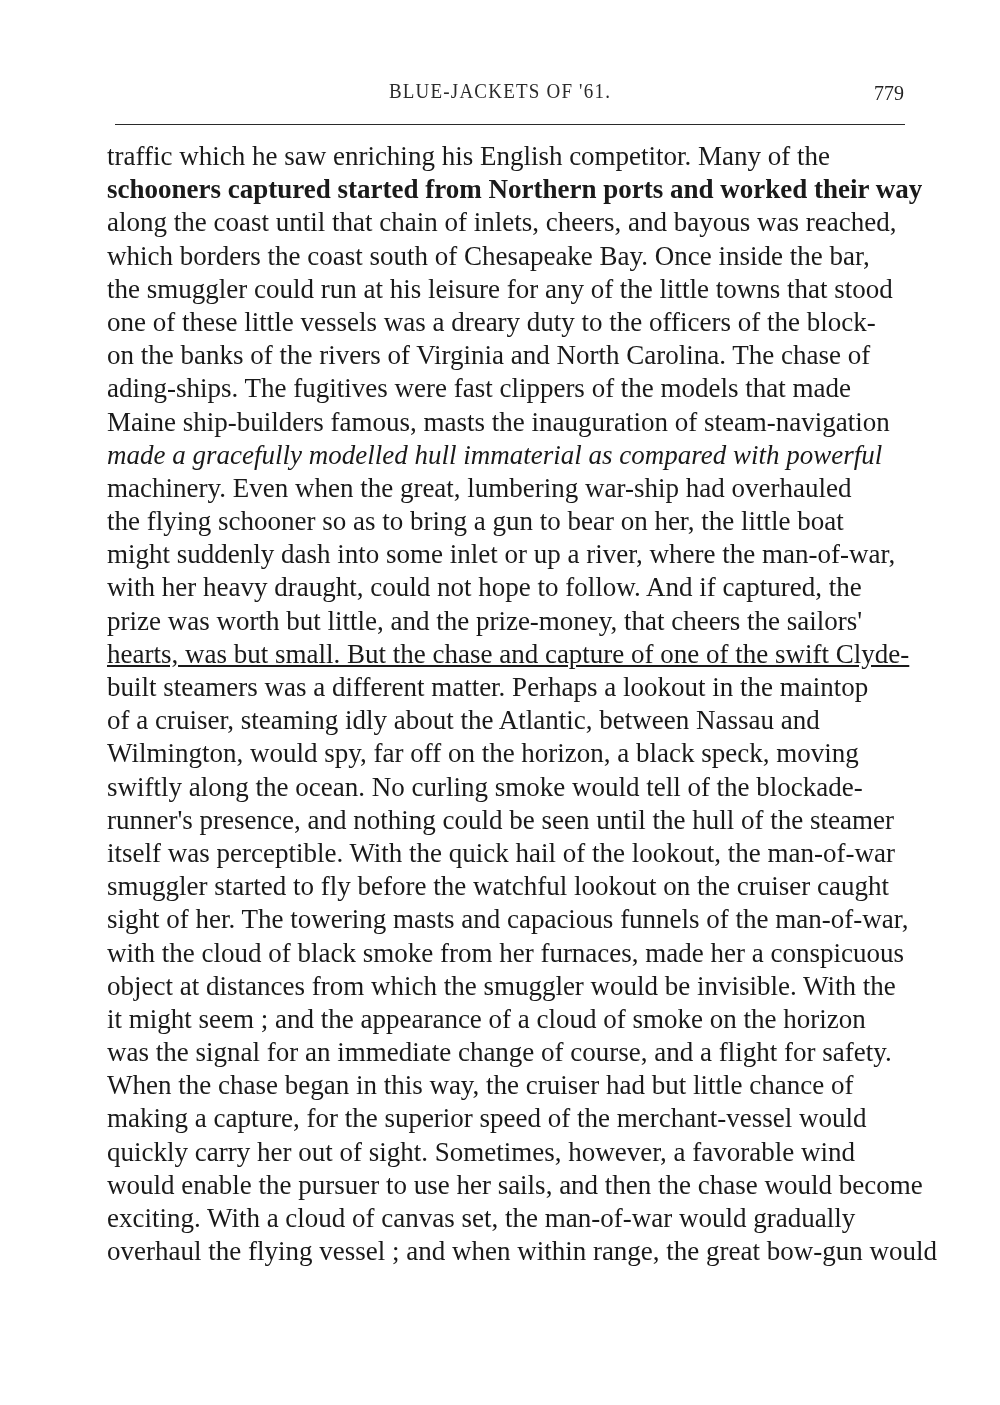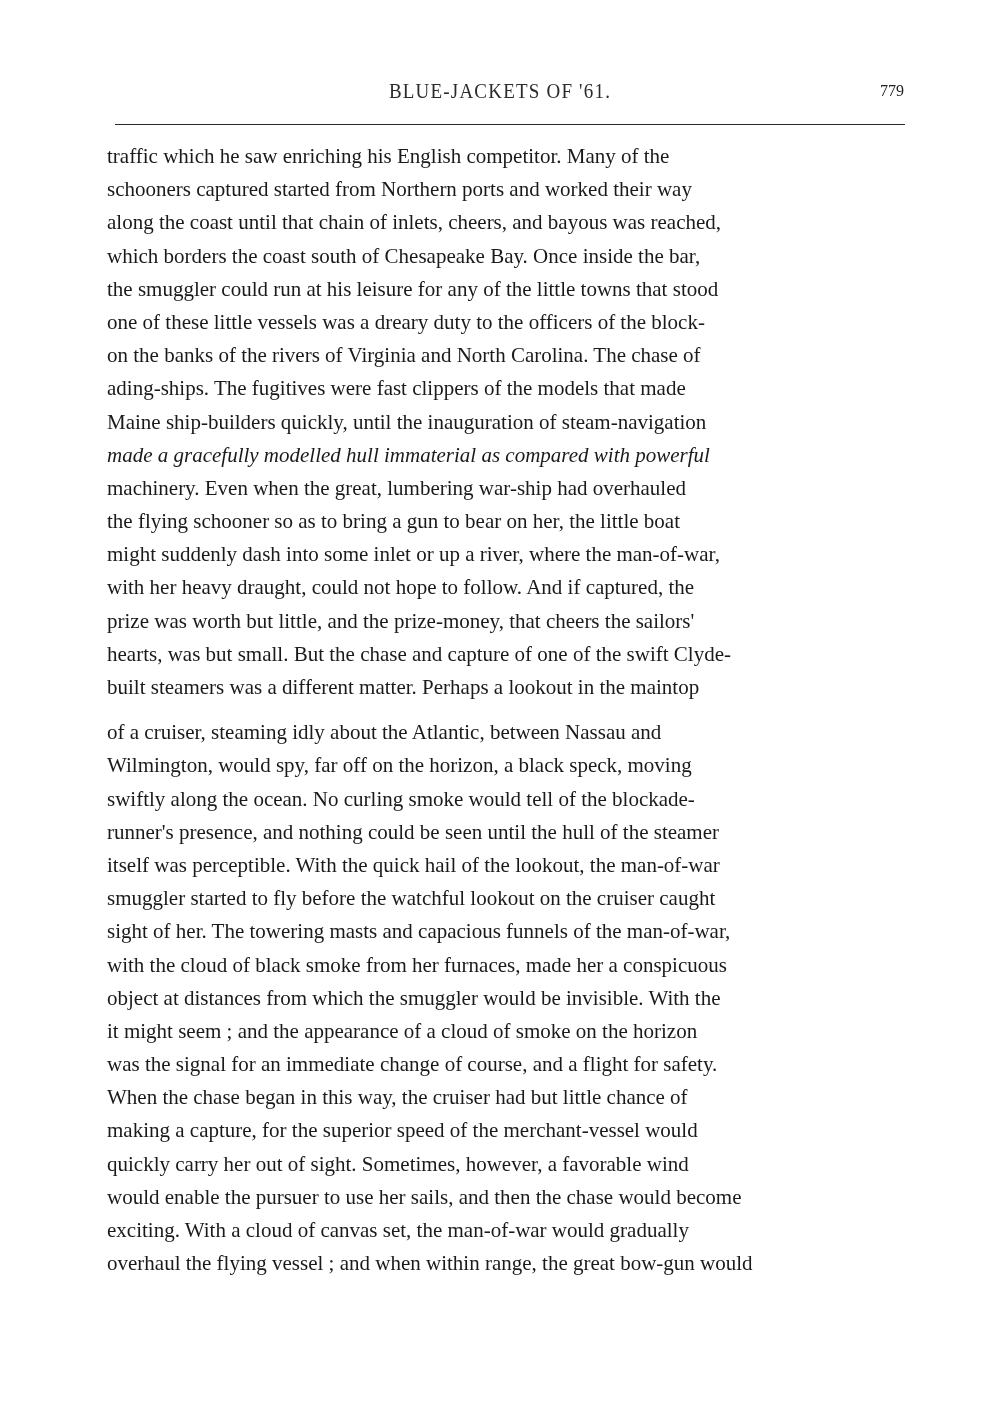--- a/index.html
+++ b/index.html
@@ -28,42 +28,42 @@
       text-align: center;
       font-size: 19px;
       letter-spacing: 1.2px;
       color: #2a2a2a;
       transform: scaleY(1.1);
     }
     .page-number {
       position: absolute;
       right: 96px;
       top: 82px;
-      font-size: 16px;
+      font-size: 20px;
       color: #222;
     }
     .rule {
       position: absolute;
       left: 115px;
       top: 124px;
       width: 790px;
       height: 0;
       border-top: 1.6px solid #2a2a2a;
     }
     .body-text {
       position: absolute;
       left: 107px;
       top: 140px;
       width: 798px;
     }
     .line {
       display: block;
       height: 33.6px;
       line-height: 33.6px;
-      font-size: 21px;
+      font-size: 27px;
       text-align: justify;
       text-align-last: justify;
       white-space: nowrap;
       overflow: visible;
     }
     .line::after {
       content: "";
       display: inline-block;
       width: 100%;
     }
@@ -74,37 +74,37 @@
 </head>
 <body>
 
 <div class="page">
   <div class="running-head">BLUE-JACKETS OF '61.</div>
   <div class="page-number">779</div>
   <div class="rule"></div>
 
   <div class="body-text" id="body-text">
       <span class="line" style="height: 33.1944px; line-height: 33.1944px;">traffic which he saw enriching his English competitor.  Many of the</span>
-      <span class="line" style="height: 33.1944px; line-height: 33.1944px;">schooners captured started from Northern ports and worked their way</span>
+      <span class="line" style="height: 33.1944px; line-height: 33.1944px; font-weight: bold;">schooners captured started from Northern ports and worked their way</span>
       <span class="line" style="height: 33.1944px; line-height: 33.1944px;">along the coast until that chain of inlets, cheers, and bayous was reached,</span>
       <span class="line" style="height: 33.1944px; line-height: 33.1944px;">which borders the coast south of Chesapeake Bay.  Once inside the bar,</span>
       <span class="line" style="height: 33.1944px; line-height: 33.1944px;">the smuggler could run at his leisure for any of the little towns that stood</span>
       <span class="line" style="height: 33.1944px; line-height: 33.1944px;">one of these little vessels was a dreary duty to the officers of the block-</span>
       <span class="line" style="height: 33.1944px; line-height: 33.1944px;">on the banks of the rivers of Virginia and North Carolina.  The chase of</span>
       <span class="line" style="height: 33.1944px; line-height: 33.1944px;">ading-ships.  The fugitives were fast clippers of the models that made</span>
-      <span class="line" style="height: 33.1944px; line-height: 33.1944px;">Maine ship-builders quickly, until the inauguration of steam-navigation</span>
+      <span class="line" style="height: 33.1944px; line-height: 33.1944px;">Maine ship-builders famous, masts the inauguration of steam-navigation</span>
       <span class="line" style="height: 33.1944px; line-height: 33.1944px; font-style: italic;">made a gracefully modelled hull immaterial as compared with powerful</span>
       <span class="line" style="height: 33.1944px; line-height: 33.1944px;">machinery.  Even when the great, lumbering war-ship had overhauled</span>
       <span class="line" style="height: 33.1944px; line-height: 33.1944px;">the flying schooner so as to bring a gun to bear on her, the little boat</span>
       <span class="line" style="height: 33.1944px; line-height: 33.1944px;">might suddenly dash into some inlet or up a river, where the man-of-war,</span>
       <span class="line" style="height: 33.1944px; line-height: 33.1944px;">with her heavy draught, could not hope to follow.  And if captured, the</span>
       <span class="line" style="height: 33.1944px; line-height: 33.1944px;">prize was worth but little, and the prize-money, that cheers the sailors'</span>
-      <span class="line" style="height: 33.1944px; line-height: 33.1944px;">hearts, was but small.  But the chase and capture of one of the swift Clyde-</span>
+      <span class="line" style="height: 33.1944px; line-height: 33.1944px; text-decoration: underline;">hearts, was but small.  But the chase and capture of one of the swift Clyde-</span>
       <span class="line" style="height: 33.1944px; line-height: 33.1944px;">built steamers was a different matter.  Perhaps a lookout in the maintop</span>
-      <span class="line" style="height: 33.1944px; line-height: 33.1944px; margin-top: 12px;">of a cruiser, steaming idly about the Atlantic, between Nassau and</span>
+      <span class="line" style="height: 33.1944px; line-height: 33.1944px;">of a cruiser, steaming idly about the Atlantic, between Nassau and</span>
       <span class="line" style="height: 33.1944px; line-height: 33.1944px;">Wilmington, would spy, far off on the horizon, a black speck, moving</span>
       <span class="line" style="height: 33.1944px; line-height: 33.1944px;">swiftly along the ocean.  No curling smoke would tell of the blockade-</span>
       <span class="line" style="height: 33.1944px; line-height: 33.1944px;">runner's presence, and nothing could be seen until the hull of the steamer</span>
       <span class="line" style="height: 33.1944px; line-height: 33.1944px;">itself was perceptible.  With the quick hail of the lookout, the man-of-war</span>
       <span class="line" style="height: 33.1944px; line-height: 33.1944px;">smuggler started to fly before the watchful lookout on the cruiser caught</span>
       <span class="line" style="height: 33.1944px; line-height: 33.1944px;">sight of her.  The towering masts and capacious funnels of the man-of-war,</span>
       <span class="line" style="height: 33.1944px; line-height: 33.1944px;">with the cloud of black smoke from her furnaces, made her a conspicuous</span>
       <span class="line" style="height: 33.1944px; line-height: 33.1944px;">object at distances from which the smuggler would be invisible.  With the</span>
       <span class="line" style="height: 33.1944px; line-height: 33.1944px;">it might seem ; and the appearance of a cloud of smoke on the horizon</span>
       <span class="line" style="height: 33.1944px; line-height: 33.1944px;">was the signal for an immediate change of course, and a flight for safety.</span>

